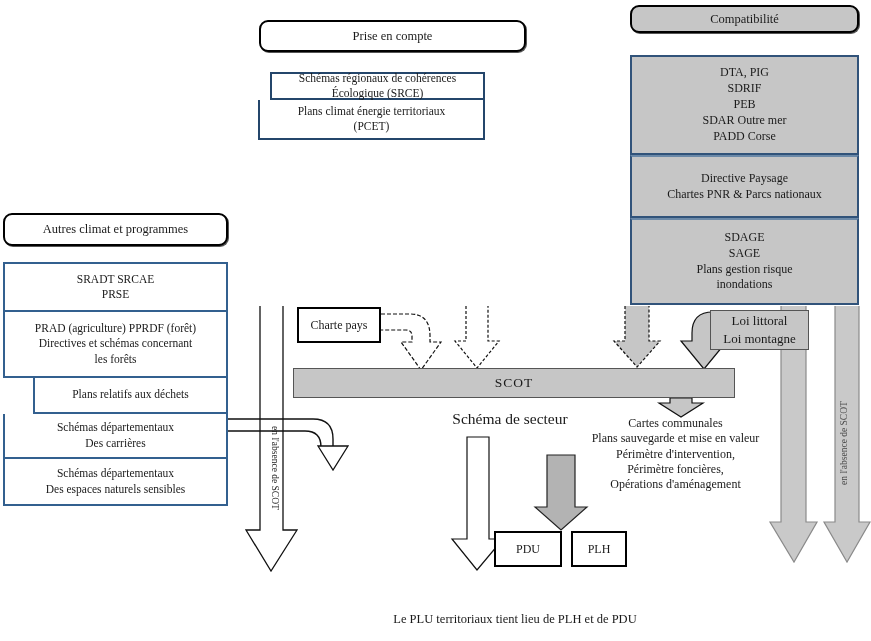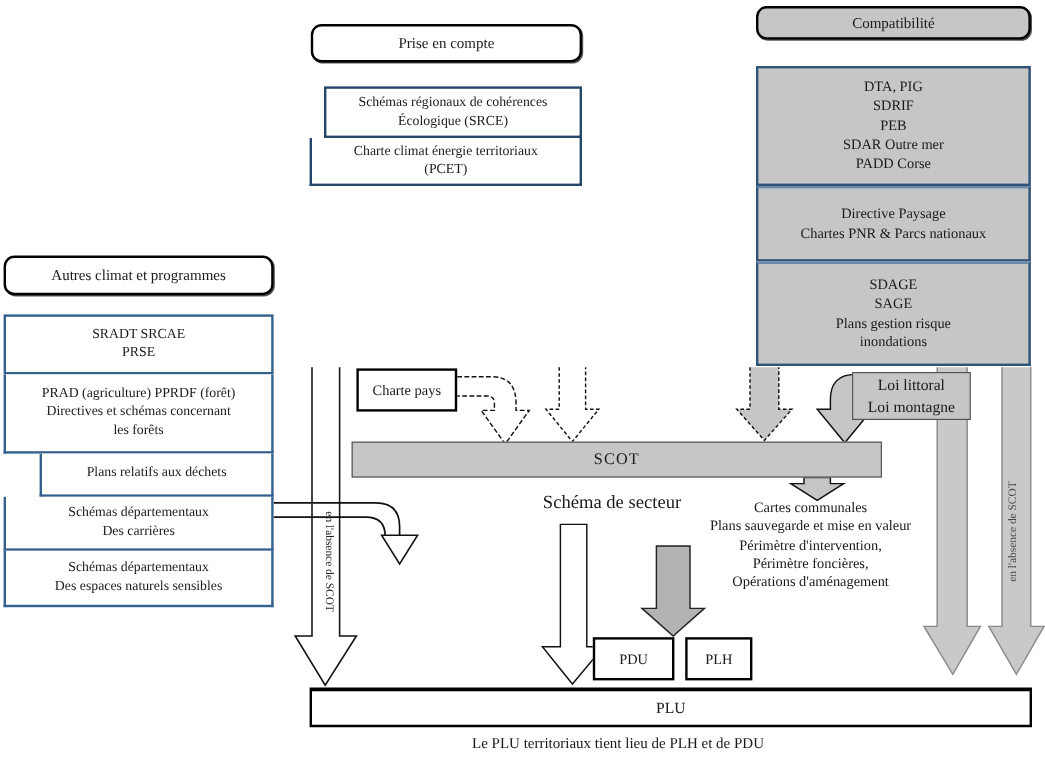--- a/index.html
+++ b/index.html
@@ -59,41 +59,41 @@
 
     <path d="M547 455 V507 H535 L561 530 L587 507 H575 V455 Z" fill="#b3b3b3" stroke="#222" stroke-width="1.2"></path>
 
     <path d="M781 306 V522 H770 L794 562 L817 522 H806 V306" fill="#c9c9c9" stroke="#8a8a8a" stroke-width="1.2"></path>
     <path d="M835 306 V522 H824 L847 562 L870 522 H859 V306" fill="#c9c9c9" stroke="#8a8a8a" stroke-width="1.2"></path>
 
     <text x="272" y="468" transform="rotate(90 272 468)" text-anchor="middle" font-size="9.5" fill="#222" font-family="Liberation Serif, serif">en l'absence de SCOT</text>
     <text x="847" y="443" transform="rotate(-90 847 443)" text-anchor="middle" font-size="9.5" fill="#4a4a4a" font-family="Liberation Serif, serif">en l'absence de SCOT</text>
   </svg>
 
-  <div class="abs rounded" style="left:259px;top:20px;width:226px;height:32px;">Prise en compte</div>
+  <div class="abs rounded" style="left:259px;top:20px;width:267px;height:32px;">Prise en compte</div>
   <div class="abs rounded gray" style="left:630px;top:5px;width:229px;height:28px;">Compatibilité</div>
   <div class="abs rounded" style="left:3px;top:213px;width:225px;height:33px;">Autres climat et programmes</div>
 
   <div class="abs stack stack-l" style="left:3px;top:262px;width:225px;">
     <div class="cell ml" style="height:50px;">SRADT SRCAE
 PRSE</div>
     <div class="cell ml" style="height:66px;">PRAD (agriculture) PPRDF (forêt)
 Directives et schémas concernant
 les forêts</div>
     <div class="cell ml" style="height:36px;margin-left:30px;">Plans relatifs aux déchets</div>
     <div class="cell ml" style="height:45px;">Schémas départementaux
 Des carrières</div>
     <div class="cell ml" style="height:47px;">Schémas départementaux
 Des espaces naturels sensibles</div>
   </div>
 
   <div class="abs stack stack-m" style="left:258px;top:72px;width:227px;">
-    <div class="cell ml" style="height:43px;margin-left:12px;">Schémas régionaux de cohérences
+    <div class="cell ml" style="height:28px;margin-left:12px;">Schémas régionaux de cohérences
 Écologique (SRCE)</div>
-    <div class="cell ml" style="height:40px;">Charte climat énergie territoriaux
+    <div class="cell ml" style="height:40px;">Plans climat énergie territoriaux
 (PCET)</div>
   </div>
 
   <div class="abs stack stack-r" style="left:630px;top:55px;width:229px;">
     <div class="cell ml" style="height:100px;">DTA, PIG
 SDRIF
 PEB
 SDAR Outre mer
 PADD Corse</div>
     <div class="cell ml" style="height:63px;">Directive Paysage
@@ -115,17 +115,16 @@
 
   <div class="abs ml" id="cartes-bloc" style="left:568px;top:416px;width:215px;">Cartes communales
 Plans sauvegarde et mise en valeur
 Périmètre d'intervention,
 Périmètre foncières,
 Opérations d'aménagement</div>
 
   <div class="abs plainbox" style="left:494px;top:531px;width:68px;height:36px;">PDU</div>
   <div class="abs plainbox" style="left:571px;top:531px;width:56px;height:36px;">PLH</div>
 
-  <div class="abs" id="plu-box" style="left:258px;top:573px;width:602px;height:33px;">PLU</div>
 
   <div class="abs" id="caption" style="left:320px;top:612px;width:390px;">Le PLU territoriaux tient lieu de PLH et de PDU</div>
 
 </div>
 
 </body></html>

